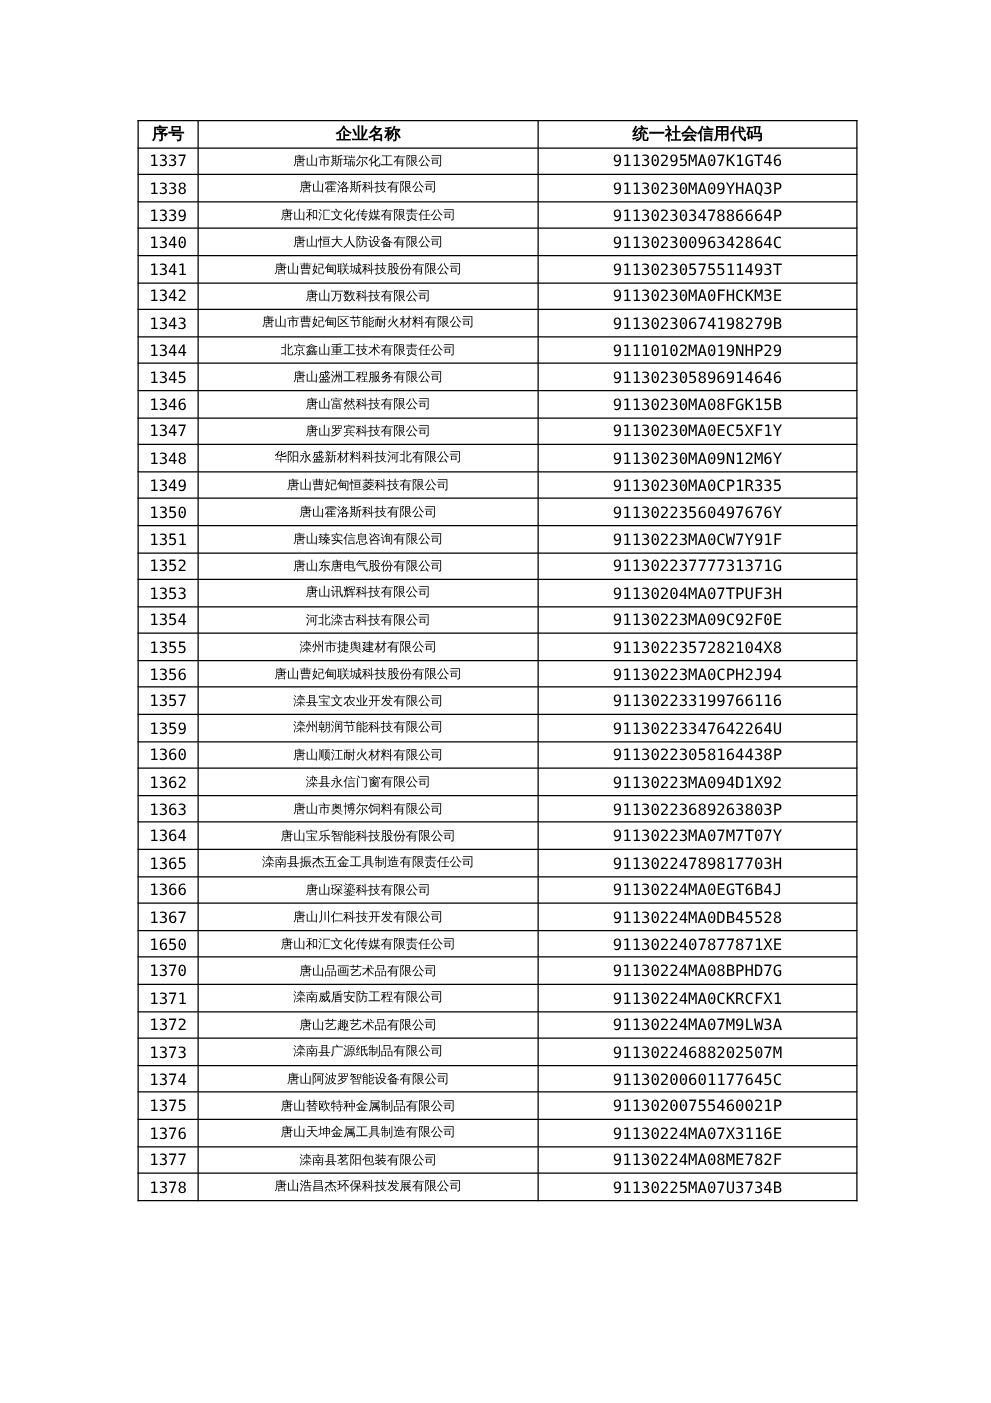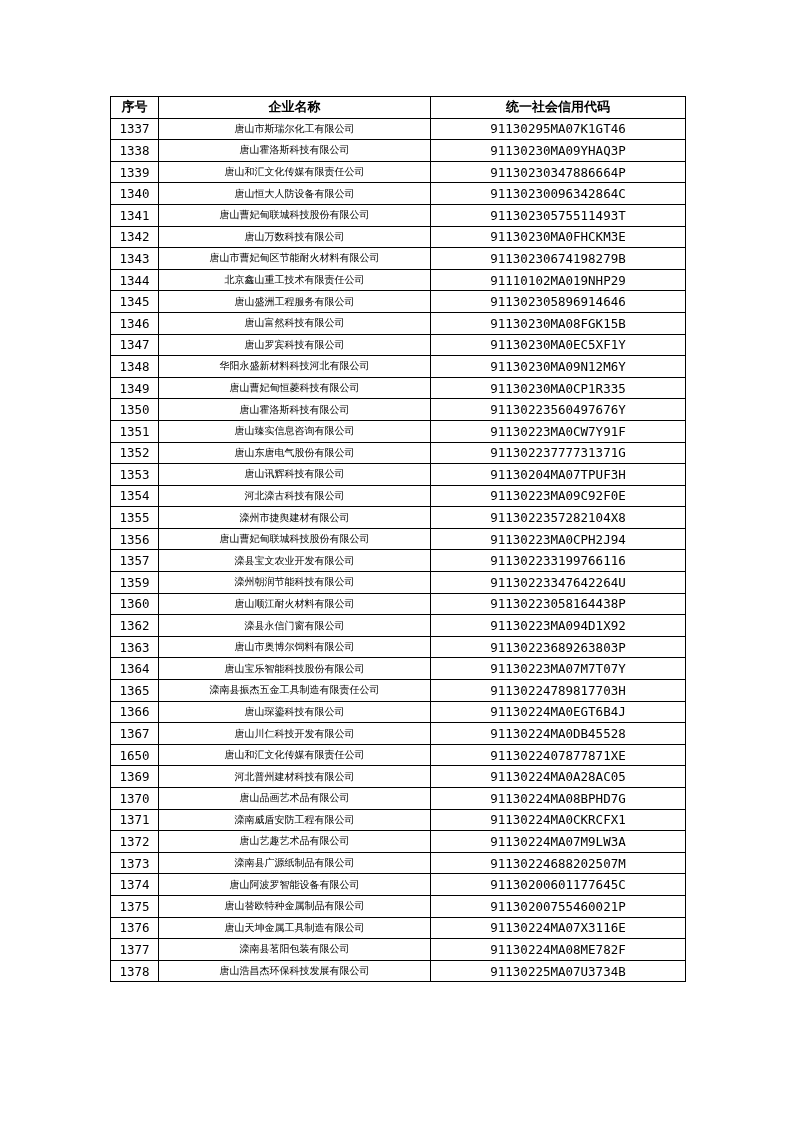--- a/index.html
+++ b/index.html
@@ -215,25 +215,20 @@
           <td class="seq-cell">1367</td>
           <td class="name-cell">唐山川仁科技开发有限公司</td>
           <td class="code-cell">91130224MA0DB45528</td>
         </tr>
         <tr>
           <td class="seq-cell">1650</td>
           <td class="name-cell">唐山和汇文化传媒有限责任公司</td>
           <td class="code-cell">9113022407877871XE</td>
         </tr>
         <tr>
-          <td class="seq-cell">1369</td>
-          <td class="name-cell">河北普州建材科技有限公司</td>
-          <td class="code-cell">91130224MA0A28AC05</td>
-        </tr>
-        <tr>
           <td class="seq-cell">1370</td>
           <td class="name-cell">唐山品画艺术品有限公司</td>
           <td class="code-cell">91130224MA08BPHD7G</td>
         </tr>
         <tr>
           <td class="seq-cell">1371</td>
           <td class="name-cell">滦南威盾安防工程有限公司</td>
           <td class="code-cell">91130224MA0CKRCFX1</td>
         </tr>
         <tr>

